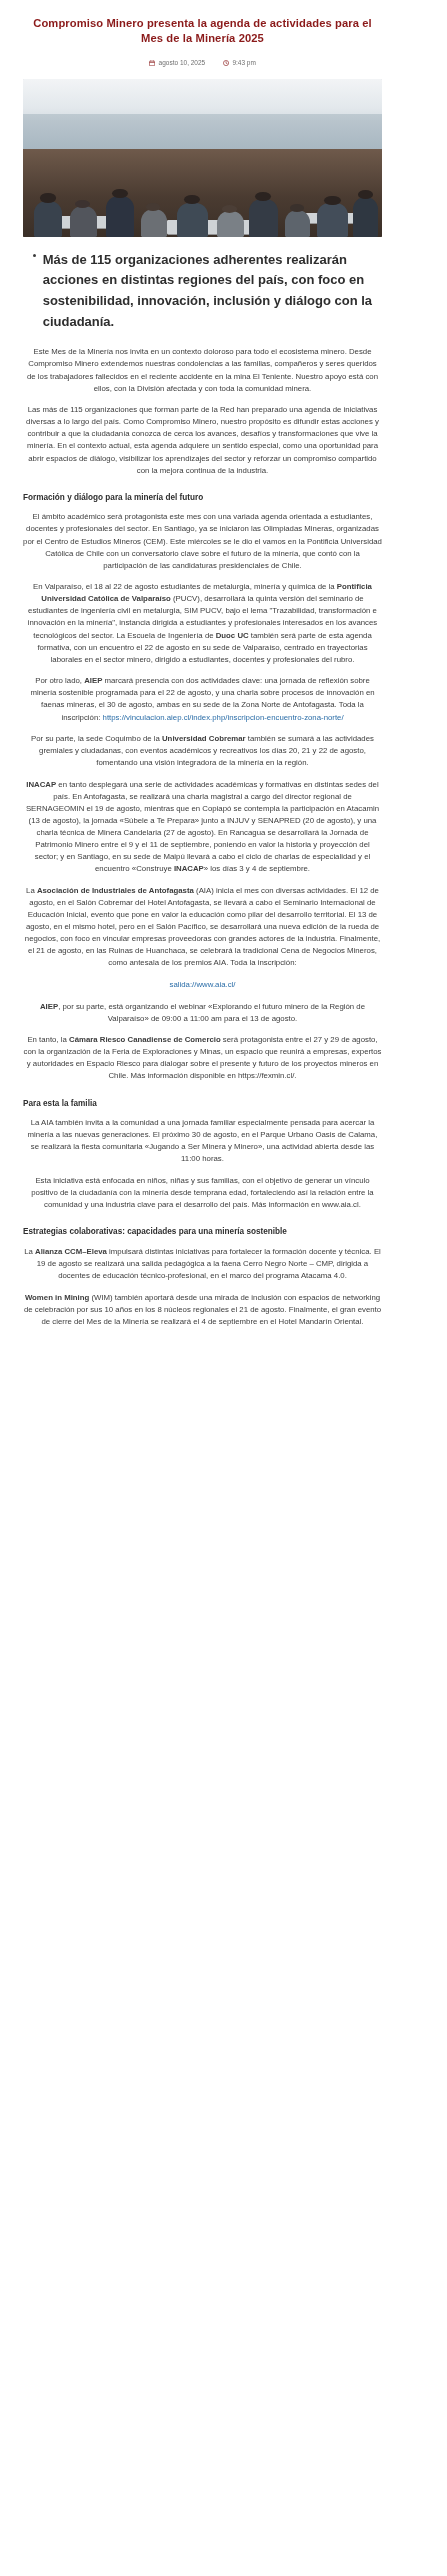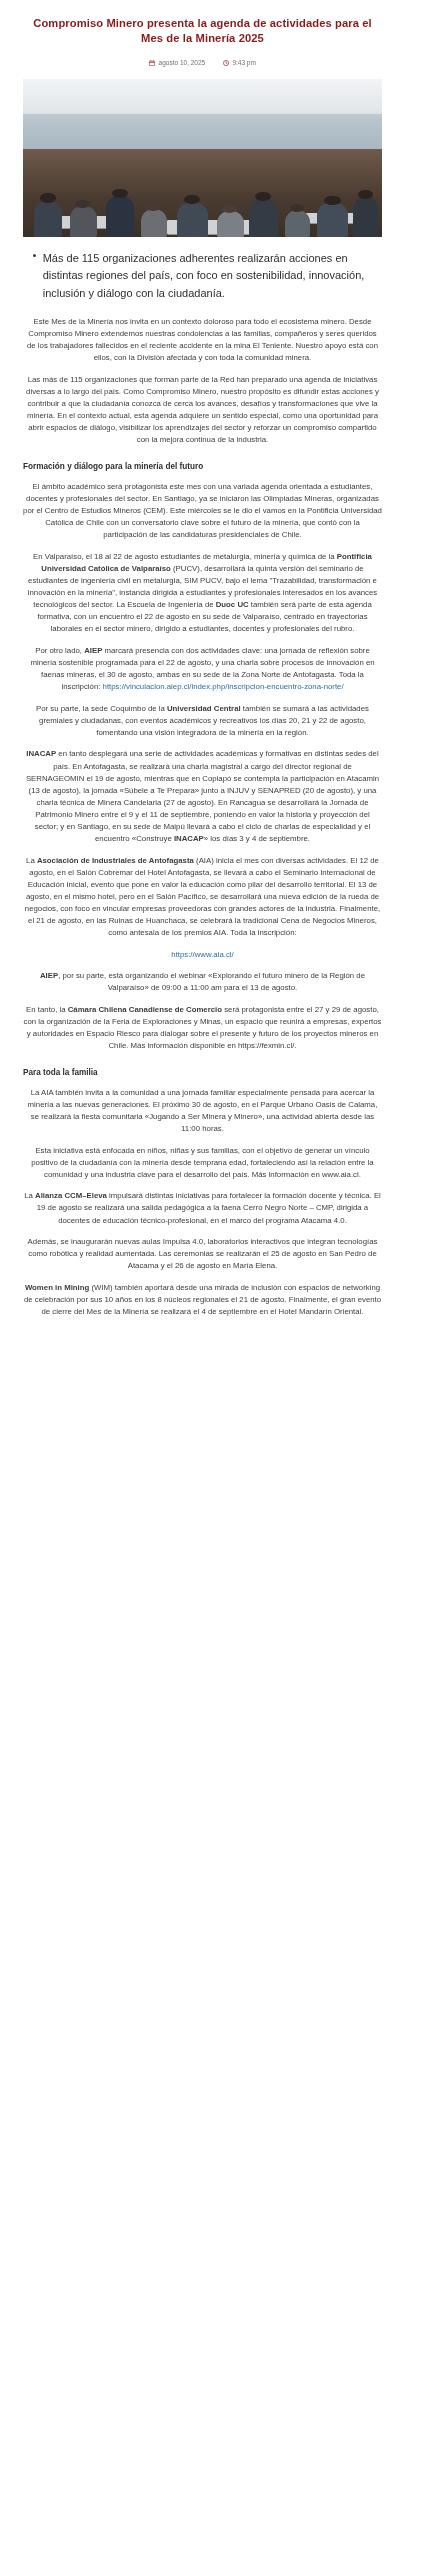--- a/index.html
+++ b/index.html
@@ -98,22 +98,22 @@
     align-items: flex-start;
   }
   .bullet-dot {
     flex: 0 0 auto;
     width: 3.4px; height: 3.4px;
     border-radius: 50%;
     background: #3c3c3c;
     margin-top: 4.1px;
   }
   .bullet-text {
-    font-weight: normal;
-    font-size: 11px;
+    font-weight: bold;
+    font-size: 13px;
     line-height: 1.6;
     color: #2e2e2e;
   }
   p.para {
     margin: 0 0 9.5px 0;
     text-align: center;
   }
   h2.section {
     font-size: 8.2px;
     font-weight: bold;
@@ -203,30 +203,30 @@
     <div class="bullet-text">Más de 115 organizaciones adherentes realizarán acciones en distintas regiones del país, con foco en sostenibilidad, innovación, inclusión y diálogo con la ciudadanía.</div>
   </div>
 
   <p class="para">Este Mes de la Minería nos invita en un contexto doloroso para todo el ecosistema minero. Desde Compromiso Minero extendemos nuestras condolencias a las familias, compañeros y seres queridos de los trabajadores fallecidos en el reciente accidente en la mina El Teniente. Nuestro apoyo está con ellos, con la División afectada y con toda la comunidad minera.</p>
   <p class="para">Las más de 115 organizaciones que forman parte de la Red han preparado una agenda de iniciativas diversas a lo largo del país. Como Compromiso Minero, nuestro propósito es difundir estas acciones y contribuir a que la ciudadanía conozca de cerca los avances, desafíos y transformaciones que vive la minería. En el contexto actual, esta agenda adquiere un sentido especial, como una oportunidad para abrir espacios de diálogo, visibilizar los aprendizajes del sector y reforzar un compromiso compartido con la mejora continua de la industria.</p>
 
   <h2 class="section">Formación y diálogo para la minería del futuro</h2>
   <p class="para">El ámbito académico será protagonista este mes con una variada agenda orientada a estudiantes, docentes y profesionales del sector. En Santiago, ya se iniciaron las Olimpiadas Mineras, organizadas por el Centro de Estudios Mineros (CEM). Este miércoles se le dio el vamos en la Pontificia Universidad Católica de Chile con un conversatorio clave sobre el futuro de la minería, que contó con la participación de las candidaturas presidenciales de Chile.</p>
   <p class="para">En Valparaíso, el 18 al 22 de agosto estudiantes de metalurgia, minería y química de la <b>Pontificia Universidad Católica de Valparaíso</b> (PUCV), desarrollará la quinta versión del seminario de estudiantes de ingeniería civil en metalurgia, SIM PUCV, bajo el lema "Trazabilidad, transformación e innovación en la minería", instancia dirigida a estudiantes y profesionales interesados en los avances tecnológicos del sector. La Escuela de Ingeniería de <b>Duoc UC</b> también será parte de esta agenda formativa, con un encuentro el 22 de agosto en su sede de Valparaíso, centrado en trayectorias laborales en el sector minero, dirigido a estudiantes, docentes y profesionales del rubro.</p>
   <p class="para"><span>Por otro lado, <b>AIEP</b> marcará presencia con dos actividades clave: una jornada de reflexión sobre minería sostenible programada para el 22 de agosto, y una charla sobre procesos de innovación en faenas mineras, el 30 de agosto, ambas en su sede de la Zona Norte de Antofagasta. Toda la inscripción: </span><a class="link" href="#">https://vinculacion.aiep.cl/index.php/inscripcion-encuentro-zona-norte/</a></p>
-  <p class="para">Por su parte, la sede Coquimbo de la <b>Universidad Central</b> también se sumará a las actividades gremiales y ciudadanas, con eventos académicos y recreativos los días 20, 21 y 22 de agosto, fomentando una visión integradora de la minería en la región.</p>
+  <p class="para">Por su parte, la sede Coquimbo de la <b>Universidad Cobremar</b> también se sumará a las actividades gremiales y ciudadanas, con eventos académicos y recreativos los días 20, 21 y 22 de agosto, fomentando una visión integradora de la minería en la región.</p>
   <p class="para"><b>INACAP</b> en tanto desplegará una serie de actividades académicas y formativas en distintas sedes del país. En Antofagasta, se realizará una charla magistral a cargo del director regional de SERNAGEOMIN el 19 de agosto, mientras que en Copiapó se contempla la participación en Atacamin (13 de agosto), la jornada «Súbele a Te Prepara» junto a INJUV y SENAPRED (20 de agosto), y una charla técnica de Minera Candelaria (27 de agosto). En Rancagua se desarrollará la Jornada de Patrimonio Minero entre el 9 y el 11 de septiembre, poniendo en valor la historia y proyección del sector; y en Santiago, en su sede de Maipú llevará a cabo el ciclo de charlas de especialidad y el encuentro «Construye <b>INACAP</b>» los días 3 y 4 de septiembre.</p>
 
   <p class="para"><span>La <b>Asociación de Industriales de Antofagasta</b> (AIA) inicia el mes con diversas actividades. El 12 de agosto, en el Salón Cobremar del Hotel Antofagasta, se llevará a cabo el Seminario Internacional de Educación Inicial, evento que pone en valor la educación como pilar del desarrollo territorial. El 13 de agosto, en el mismo hotel, pero en el Salón Pacífico, se desarrollará una nueva edición de la rueda de negocios, con foco en vincular empresas proveedoras con grandes actores de la industria. Finalmente, el 21 de agosto, en las Ruinas de Huanchaca, se celebrará la tradicional Cena de Negocios Mineros, como antesala de los premios AIA. Toda la inscripción: </span></p>
-  <p class="para"><a class="link" href="#">https://www.aia.cl/</a></p>
+  <p class="para"><a class="link" href="#">salida://www.aia.cl/</a></p>
   <p class="para"><b>AIEP</b>, por su parte, está organizando el webinar «Explorando el futuro minero de la Región de Valparaíso» de 09:00 a 11:00 am para el 13 de agosto.</p>
-  <p class="para">En tanto, la <b>Cámara Chilena Canadiense de Comercio</b> será protagonista entre el 27 y 29 de agosto, con la organización de la Feria de Exploraciones y Minas, un espacio que reunirá a empresas, expertos y autoridades en Espacio Riesco para dialogar sobre el presente y futuro de los proyectos mineros en Chile. Más información disponible en https://fexmin.cl/.</p>
-
-  <h2 class="section">Para toda la familia</h2>
+  <p class="para">En tanto, la <b>Cámara Riesco Canadiense de Comercio</b> será protagonista entre el 27 y 29 de agosto, con la organización de la Feria de Exploraciones y Minas, un espacio que reunirá a empresas, expertos y autoridades en Espacio Riesco para dialogar sobre el presente y futuro de los proyectos mineros en Chile. Más información disponible en https://fexmin.cl/.</p>
+
+  <h2 class="section">Para esta la familia</h2>
   <p class="para">La AIA también invita a la comunidad a una jornada familiar especialmente pensada para acercar la minería a las nuevas generaciones. El próximo 30 de agosto, en el Parque Urbano Oasis de Calama, se realizará la fiesta comunitaria «Jugando a Ser Minera y Minero», una actividad abierta desde las 11:00 horas.</p>
   <p class="para">Esta iniciativa está enfocada en niños, niñas y sus familias, con el objetivo de generar un vínculo positivo de la ciudadanía con la minería desde temprana edad, fortaleciendo así la relación entre la comunidad y una industria clave para el desarrollo del país. Más información en www.aia.cl.</p>
 
+  <h2 class="section">Estrategias colaborativas: capacidades para una minería sostenible</h2>
   <p class="para">La <b>Alianza CCM–Eleva</b> impulsará distintas iniciativas para fortalecer la formación docente y técnica. El 19 de agosto se realizará una salida pedagógica a la faena Cerro Negro Norte – CMP, dirigida a docentes de educación técnico-profesional, en el marco del programa Atacama 4.0.</p>
-  <p class="para">Además, se inaugurarán nuevas aulas Impulsa 4.0, laboratorios interactivos que integran tecnologías como robótica y realidad aumentada. Las ceremonias se realizarán el 25 de agosto en San Pedro de Atacama y el 26 de agosto en María Elena.</p>
   <p class="para"><b>Women in Mining</b> (WIM) también aportará desde una mirada de inclusión con espacios de networking de celebración por sus 10 años en los 8 núcleos regionales el 21 de agosto. Finalmente, el gran evento de cierre del Mes de la Minería se realizará el 4 de septiembre en el Hotel Mandarín Oriental.</p>
 
 </div>
 
 
 </body></html>

